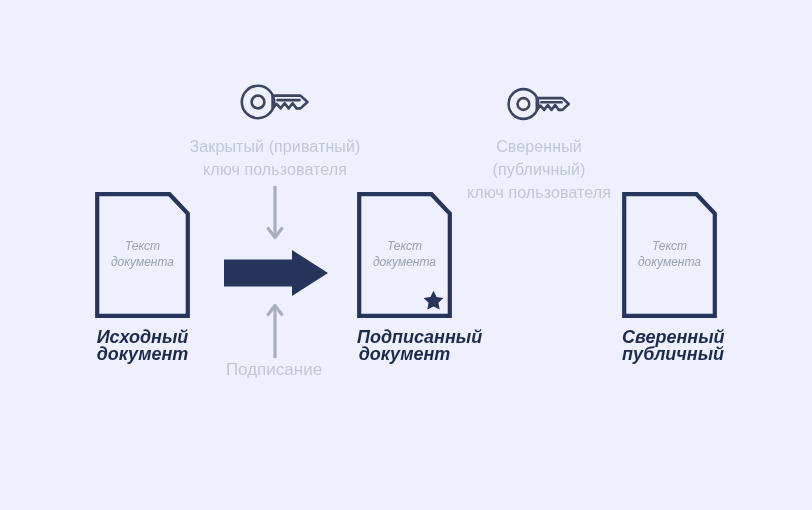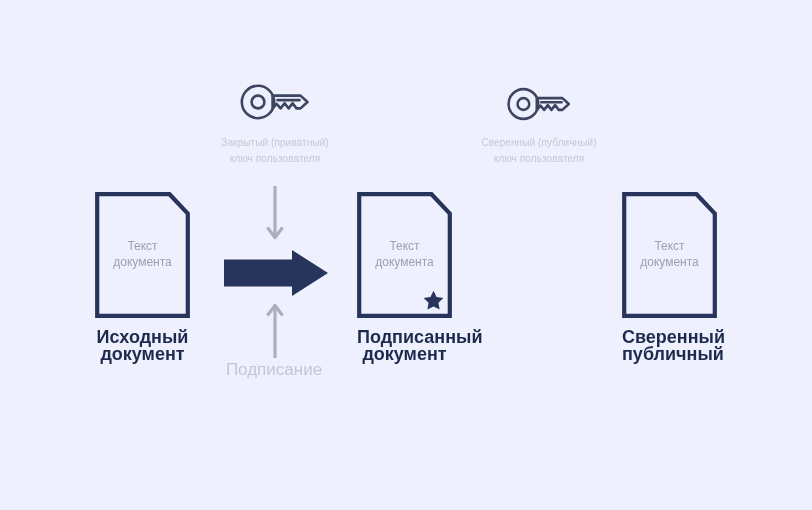--- a/index.html
+++ b/index.html
@@ -10,28 +10,28 @@
     overflow:hidden;
   }
   #stage{position:relative;width:812px;height:510px;}
 
   
   .key-block{position:absolute;text-align:center;}
   .key-icon{display:block;margin:0 auto;}
   .key-caption{
     margin-top:9px;
     color:#c2c7d4;
-    font-size:10px;
-    line-height:16px;
+    font-size:16px;
+    line-height:23px;
     letter-spacing:.1px;
     white-space:pre-line;
   }
 
   
-  .doc-block{position:absolute;}
+  .doc-block{position:absolute;font-style:italic;}
   .doc-shape{position:relative;}
   .doc-text{
     position:absolute;
     left:0;right:0;
     top:50%;
     transform:translateY(-52%);
     text-align:center;
     color:#9aa1b3;
     font-size:12px;
     line-height:16px;

